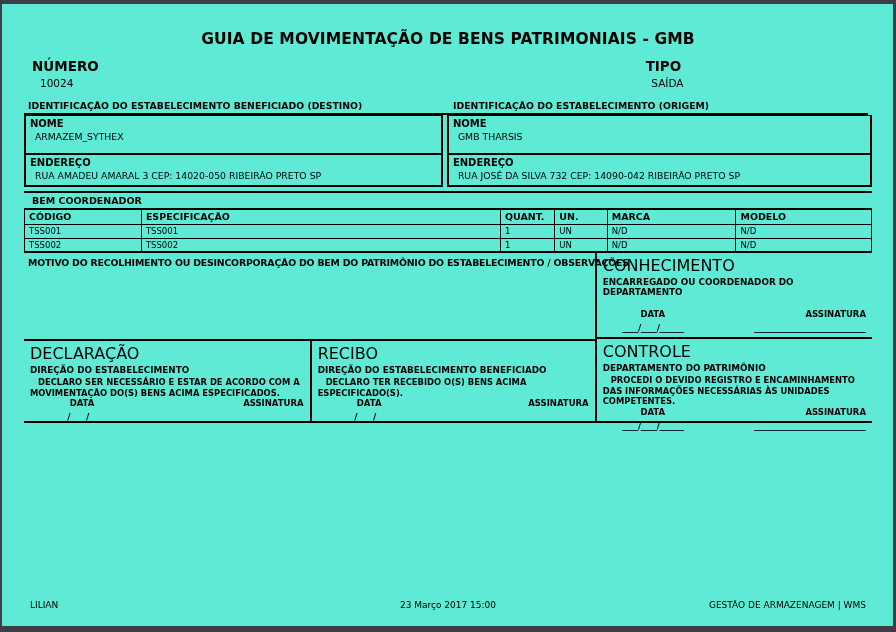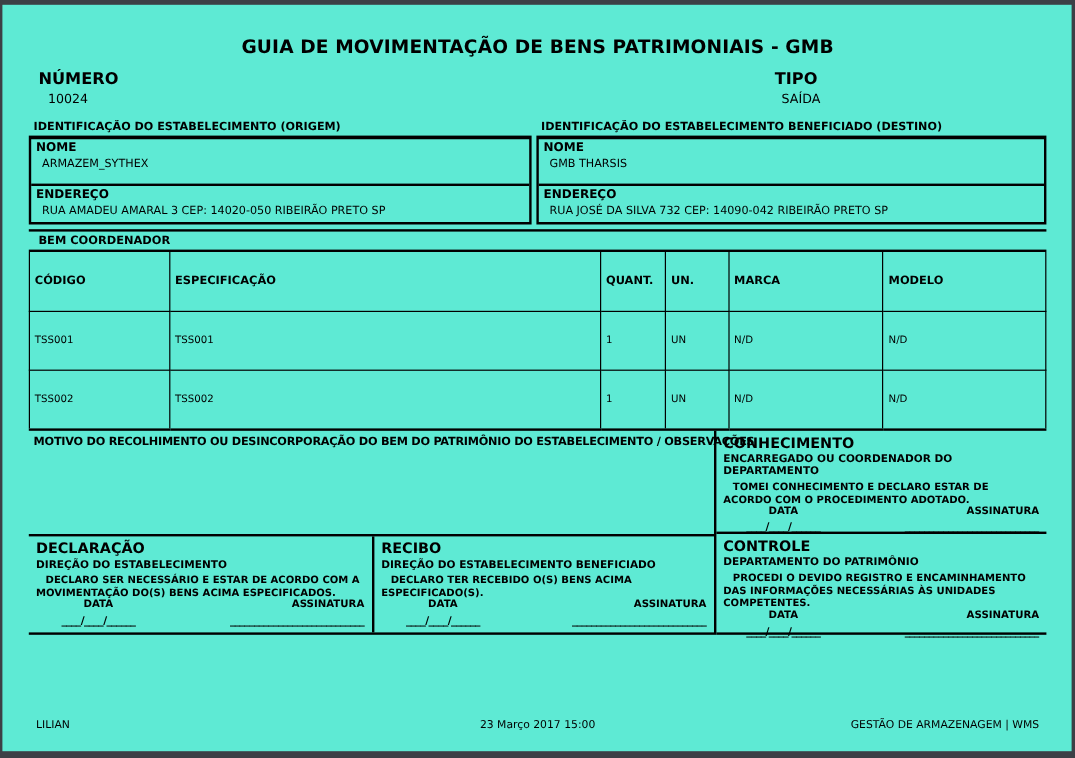--- a/index.html
+++ b/index.html
@@ -54,40 +54,40 @@
     margin-top: 4px;
     border-top: 2px solid #000;
     border-bottom: 2px solid #000;
     font-size: 9.5px; font-weight: bold;
     padding: 2px 0 2px 8px;
   }
   table.items { width: 100%; border-collapse: collapse; table-layout: fixed; }
   table.items th, table.items td {
     border: 1.5px solid #000;
     text-align: left;
-    padding: 19px 4px;
+    padding: 1px 4px;
     overflow: hidden; white-space: nowrap;
   }
   table.items th { font-size: 9.5px; font-weight: bold; height: 14px; border-top: none; }
   table.items td { font-size: 8.5px; height: 14px; }
   table.items tr:last-child td { border-bottom: 2px solid #000; }
   table.items th:first-child, table.items td:first-child { border-left: 1px solid #000; }
   table.items th:last-child, table.items td:last-child { border-right: 1px solid #000; }
   .lower { display: flex; }
   .left-col { width: 67.3%; display: flex; flex-direction: column; }
   .right-col { flex: 1; border-left: 2px solid #000; display: flex; flex-direction: column; }
   .motivo { height: 88px; border-bottom: 2px solid #000; padding: 4px 4px 0 4px; }
   .motivo-title { font-size: 9.4px; font-weight: bold; letter-spacing: -0.2px; white-space: nowrap; }
   .sigrow { display: flex; height: 82px; border-bottom: 2px solid #000; }
   .sigbox { display: flex; flex-direction: column; padding: 3px 6px 4px 6px; }
   .sigbox-declaracao { width: 50.4%; border-right: 2px solid #000; }
   .sigbox-recibo { flex: 1; }
   .sigbox-conhecimento { height: 86px; border-bottom: 2px solid #000; }
   .sigbox-controle { height: 84px; border-bottom: 2px solid #000; }
-  .box-title { font-size: 12px; font-weight: bold; }
+  .box-title { font-size: 16px; font-weight: normal; }
   .box-sub { font-size: 8.8px; font-weight: bold; margin-top: 2px; }
   .box-body { font-size: 8.4px; font-weight: bold; margin-top: 2px; text-indent: 8px; line-height: 1.25; }
   .sig-bottom { margin-top: auto; display: flex; }
   .sig-col-data { width: 38%; text-align: center; }
   .sig-col-ass { width: 62%; text-align: right; }
   .sig-label { font-size: 8.5px; font-weight: bold; margin-bottom: 4px; }
   .sig-blank { font-size: 9px; font-weight: bold; letter-spacing: -0.5px; white-space: nowrap; overflow: hidden; }
   .spacer { flex: 1; }
   .footer {
     display: flex; align-items: center;
@@ -111,22 +111,22 @@
         <div class="head-label">NÚMERO</div>
         <div class="head-value">10024</div>
       </div>
       <div class="head-col-right">
         <div class="head-label">TIPO</div>
         <div class="head-value">SAÍDA</div>
       </div>
     </div>
 
     <div class="sect-row">
+      <div class="sect sect-right">IDENTIFICAÇÃO DO ESTABELECIMENTO BENEFICIADO (DESTINO)</div>
       <div class="sect sect-left">IDENTIFICAÇÃO DO ESTABELECIMENTO (ORIGEM)</div>
-      <div class="sect sect-right">IDENTIFICAÇÃO DO ESTABELECIMENTO BENEFICIADO (DESTINO)</div>
     </div>
 
     <div class="idboxes">
       <div class="idbox idbox-left">
         <div class="fld fld-nome">
           <div class="fld-label">NOME</div>
           <div class="fld-value">ARMAZEM_SYTHEX</div>
         </div>
         <div class="fld fld-end">
           <div class="fld-label">ENDEREÇO</div>
@@ -221,21 +221,20 @@
                 <div class="sig-blank">____________________________</div>
               </div>
             </div>
           </div>
         </div>
       </div>
       <div class="right-col">
         <div class="sigbox sigbox-conhecimento">
           <div class="box-title">CONHECIMENTO</div>
           <div class="box-sub">ENCARREGADO OU COORDENADOR DO DEPARTAMENTO</div>
-          <div class="box-body">TOMEI CONHECIMENTO E DECLARO ESTAR DE ACORDO COM O PROCEDIMENTO ADOTADO.</div>
           <div class="sig-bottom">
             <div class="sig-col-data">
               <div class="sig-label">DATA</div>
               <div class="sig-blank">____/____/______</div>
             </div>
             <div class="sig-col-ass">
               <div class="sig-label">ASSINATURA</div>
               <div class="sig-blank">____________________________</div>
             </div>
           </div>

